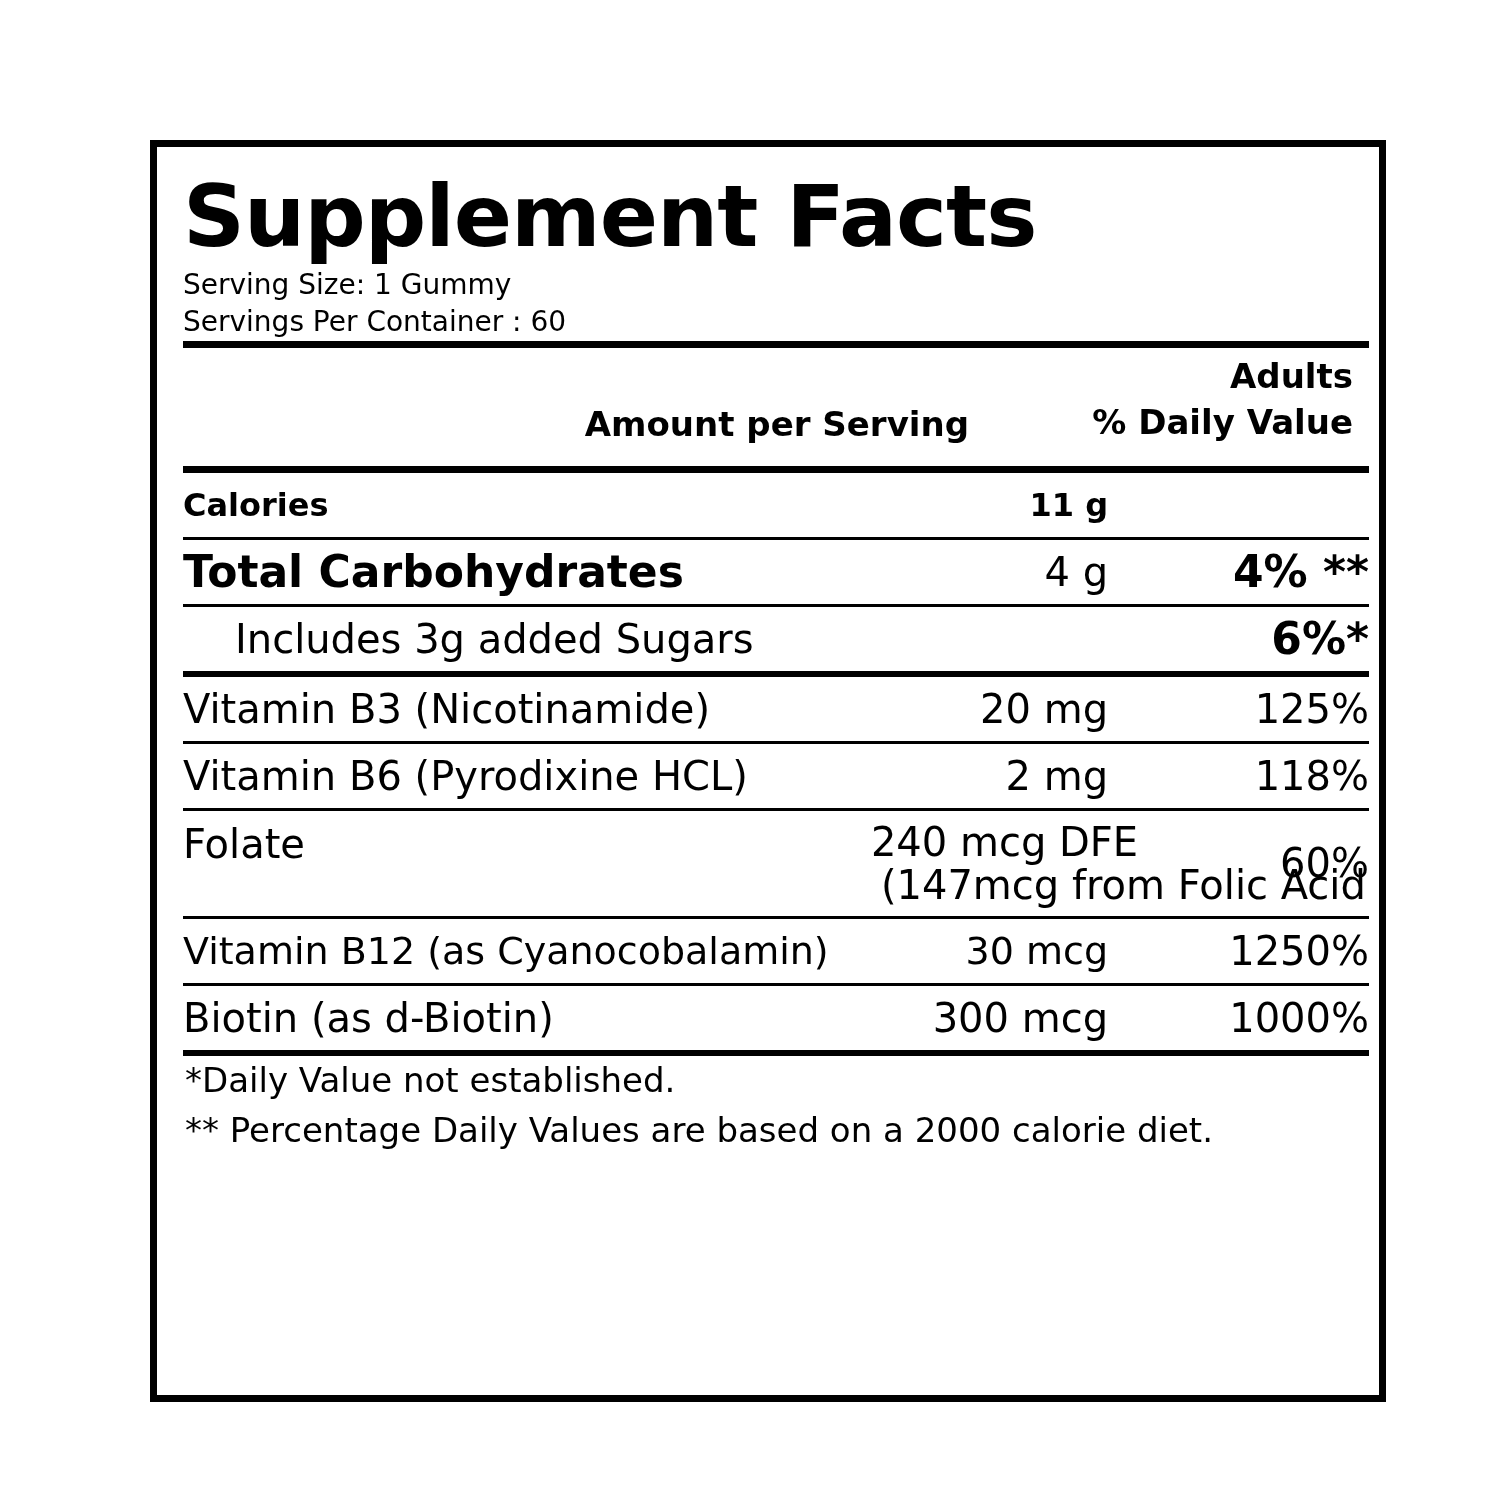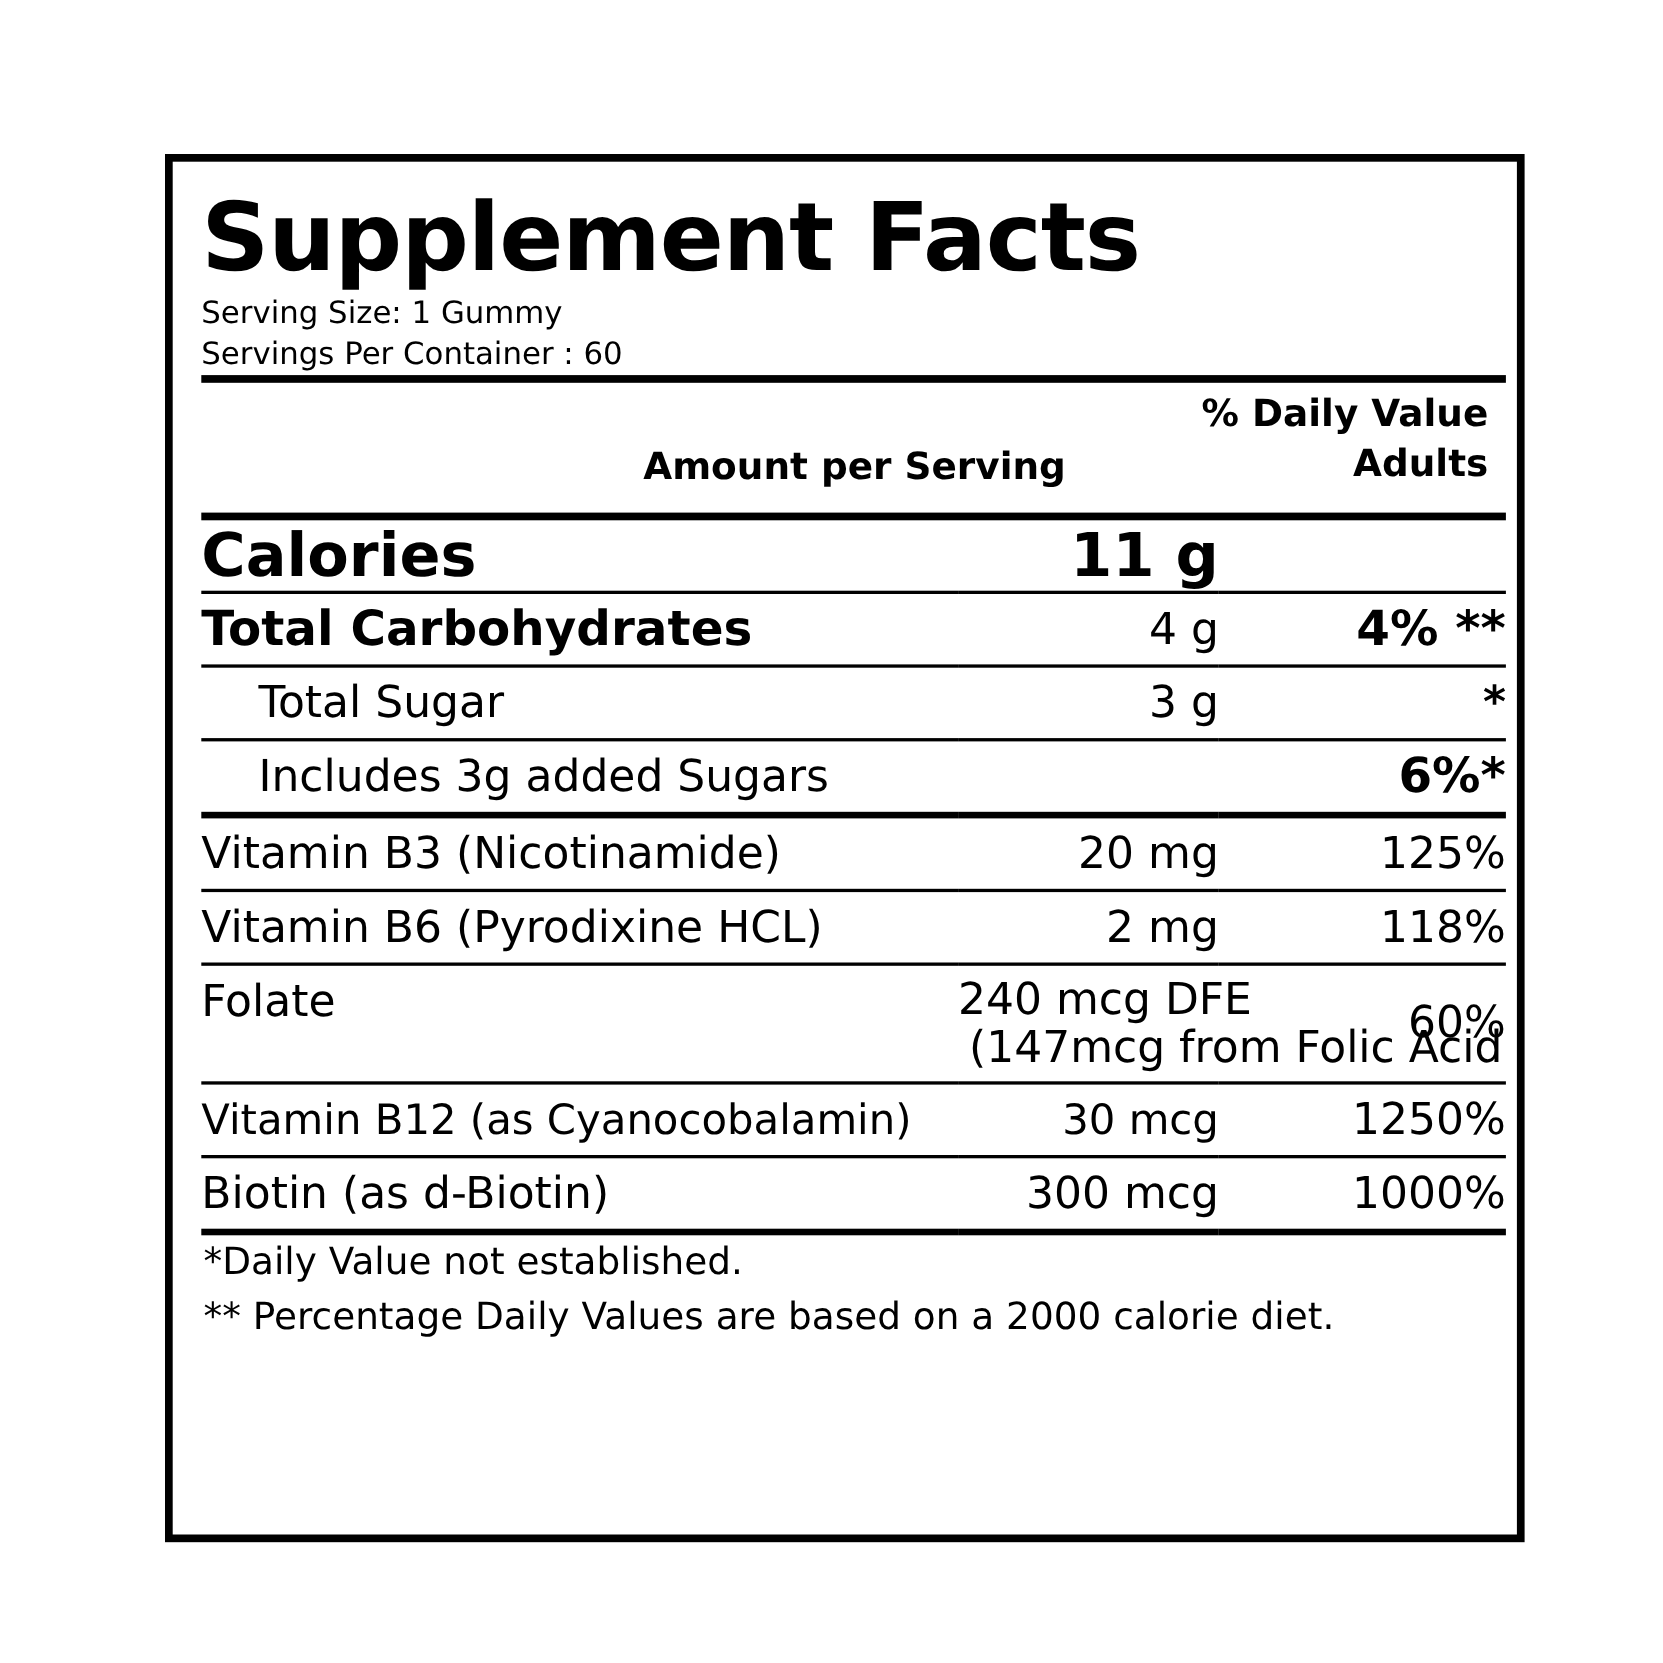--- a/index.html
+++ b/index.html
@@ -90,21 +90,21 @@
     text-align: right;
     padding-right: 12px;
     white-space: nowrap;
   }
   td.dv {
     text-align: right;
     padding-right: 58px;
     white-space: nowrap;
   }
   tr.bold td { font-weight: 700; }
-  tr.big td { font-size: 55px; margin-top: 44px; }
+  tr.big td { font-size: 32px; margin-top: 44px; }
   .indent1 { padding-left: 52px !important; }
   .row-sep td { border-bottom: 3px solid #000; }
   .row-sep-thick td { border-bottom: 6px solid #000; }
   .folate-amt {
     text-align: right;
     line-height: 1.12;
     font-size: 40px;
     white-space: nowrap;
   }
   .folate-amt .sub {
@@ -126,22 +126,22 @@
 
     <div class="title">Supplement Facts</div>
 
     <div class="serving-line">Serving Size: 1 Gummy</div>
     <div class="serving-line">Servings  Per Container : 60</div>
 
     <div class="rule"></div>
 
     <div class="hdr">
       <div class="dv">
+        <div>Adults</div>
         <div>% Daily Value</div>
-        <div>Adults</div>
       </div>
       <div class="aps">Amount per Serving</div>
     </div>
 
     <div class="rule"></div>
 
     <table class="facts">
       <colgroup>
         <col style="width:58%">
         <col style="width:20%">
@@ -151,25 +151,20 @@
         <tr class="bold big row-sep">
           <td class="name">Calories</td>
           <td class="amt">11 g</td>
           <td class="dv"></td>
         </tr>
         <tr class="row-sep">
           <td class="name" style="font-weight:700;font-size:44px;">Total Carbohydrates</td>
           <td class="amt">4 g</td>
           <td class="dv" style="font-weight:700;font-size:44px;">4% **</td>
         </tr>
-        <tr class="row-sep">
-          <td class="name indent1">Total Sugar</td>
-          <td class="amt">3 g</td>
-          <td class="dv" style="font-weight:700;">*</td>
-        </tr>
         <tr class="row-sep-thick">
           <td class="name indent1" colspan="2">Includes 3g added Sugars</td>
           <td class="dv" style="font-weight:700;font-size:44px;">6%*</td>
         </tr>
 
         <tr class="row-sep">
           <td class="name">Vitamin B3 (Nicotinamide)</td>
           <td class="amt">20 mg</td>
           <td class="dv">125%</td>
         </tr>

